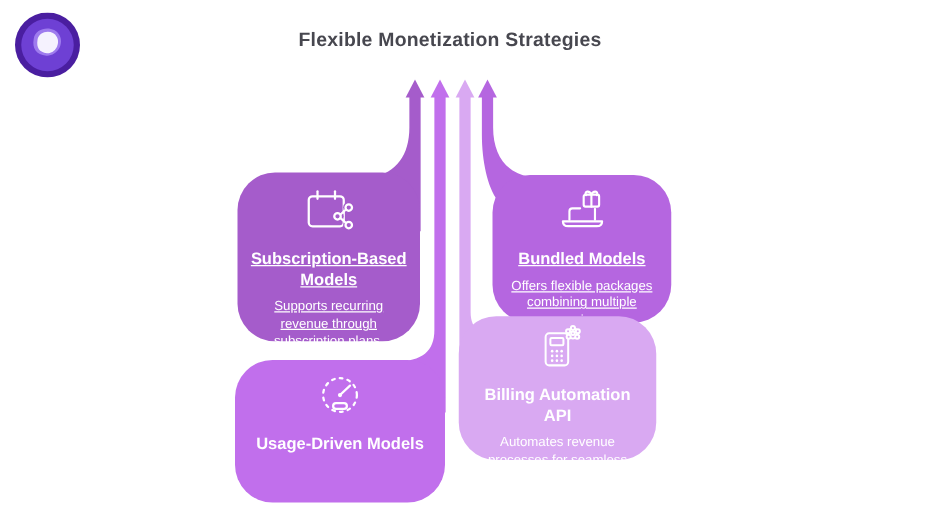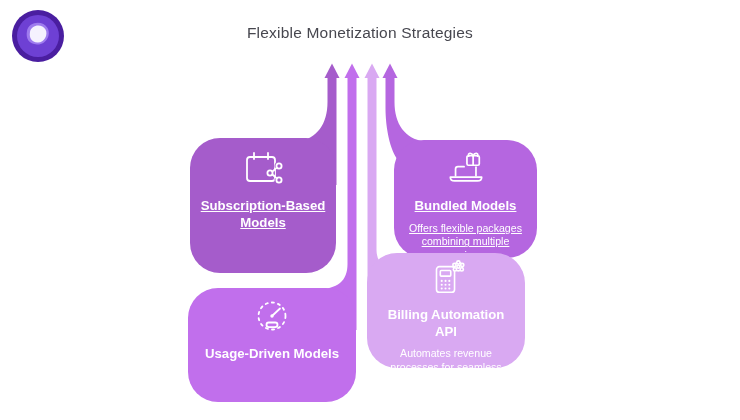--- a/index.html
+++ b/index.html
@@ -5,21 +5,21 @@
   * { margin: 0; padding: 0; box-sizing: border-box; }
   html, body { width: 740px; height: 420px; }
   body { font-family: "Liberation Sans", sans-serif; background: #ffffff; }
   #canvas {
     position: relative; width: 740px; height: 420px;
     background: #ffffff; overflow: hidden;
   }
   
   .page-title {
     position: absolute; left: 0; top: 24px; width: 720px;
-    text-align: center; font-size: 15.5px; font-weight: 400;
+    text-align: center; font-size: 15.5px; font-weight: 700;
     letter-spacing: 0.2px; color: #47474F;
   }
   .logo { position: absolute; left: 12px; top: 10px; width: 52px; height: 52px; }
   
   .flow-svg { position: absolute; left: 0; top: 0; width: 740px; height: 420px; }
   
   .card {
     position: absolute; border-radius: 30px; color: #ffffff;
     display: flex; flex-direction: column; align-items: center;
     text-align: center; padding-top: 11px;
@@ -72,20 +72,21 @@
         <circle cx="39" cy="17" r="4.5" stroke="none" fill="#A55CCB"></circle>
         <circle cx="39" cy="31" r="4.5" stroke="none" fill="#A55CCB"></circle>
         <line x1="32.4" y1="22.6" x2="36.8" y2="18.6"></line>
         <line x1="32.4" y1="25.5" x2="36.8" y2="29.4"></line>
         <circle cx="30" cy="24" r="2.6"></circle>
         <circle cx="39" cy="17" r="2.6"></circle>
         <circle cx="39" cy="31" r="2.6"></circle>
       </svg>
     </span>
     <h3>Subscription-Based Models</h3>
+    <p>Supports recurring revenue through subscription plans.</p>
   </div>
 
   <div class="card" id="card-1" style="background: rgb(181, 102, 224); text-decoration: underline;">
     <span class="icon-wrap">
       <svg width="46" height="38" viewBox="0 0 46 40" fill="none" stroke="#ffffff" stroke-width="1.8" stroke-linecap="round" stroke-linejoin="round">
         <path d="M12,26 V19 Q12,16.5 14.5,16.5 H21"></path>
         <path d="M33.5,26 V17"></path>
         <path d="M6.5,27.5 H39.5 Q39.5,31.5 35,31.5 H11 Q6.5,31.5 6.5,27.5 Z"></path>
         <rect x="24" y="5" width="13" height="10" rx="1.5"></rect>
         <line x1="30.5" y1="5" x2="30.5" y2="15"></line>

